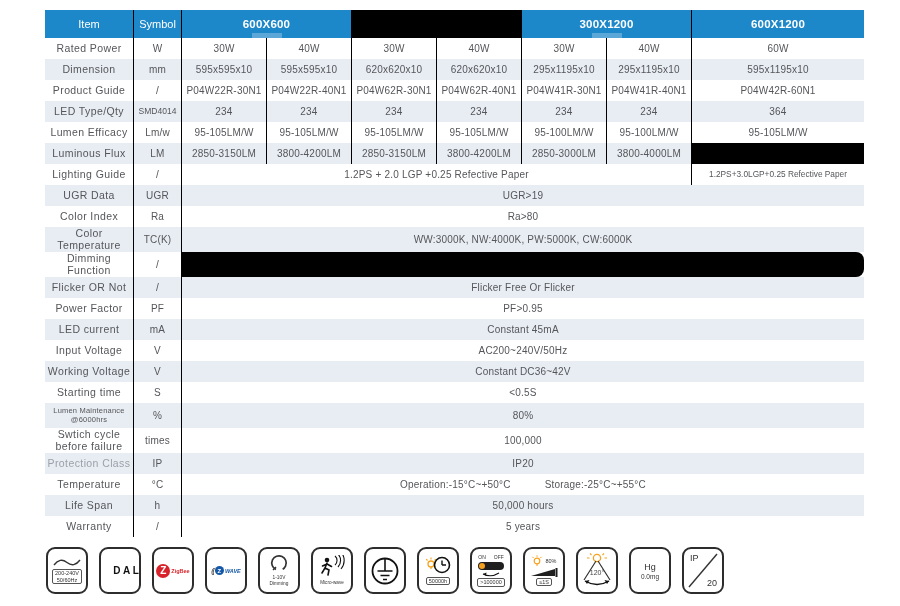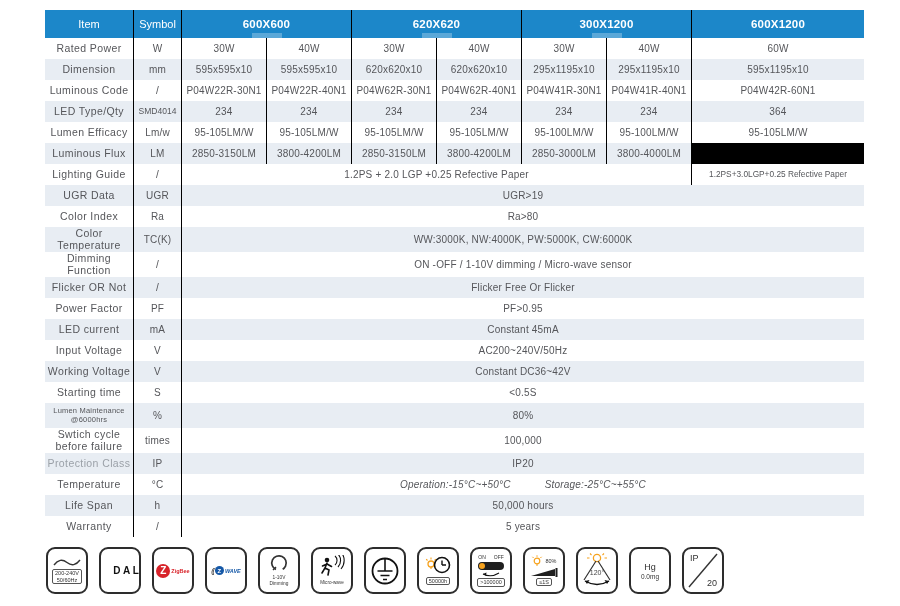--- a/index.html
+++ b/index.html
@@ -21,21 +21,21 @@
   .row.stripe .cell{background:#e8edf3;}
   .cell.item{font-size:10.5px;letter-spacing:.4px;white-space:pre-line;}
   .cell.item.small{font-size:7.5px;letter-spacing:.2px;}
   .cell.item.muted{color:#9ba1a8;}
   .cell.symbol{font-size:10px;letter-spacing:.2px;}
   .cell.symbol.small{font-size:8.5px;letter-spacing:0;}
   .cell.val{font-size:10px;letter-spacing:.2px;}
   .span-all{grid-column:3/10;}
   .span-6{grid-column:3/9;}
   .cell.val.small-val{font-size:8.3px;letter-spacing:0;}
-  .cell.dual{gap:34px;font-style:italic;}
+  .cell.dual{gap:34px;}
 
   
   .icons{position:absolute;left:46px;top:547px;display:flex;gap:11px;align-items:flex-start;}
   .icon-box{width:42px;height:47px;border:2px solid #2d2d2d;border-radius:9px;background:#fff;
             box-sizing:border-box;display:flex;flex-direction:column;align-items:center;
             justify-content:center;gap:1px;overflow:hidden;flex:none;}
   .tiny{font-size:5.5px;color:#333;line-height:1.25;text-align:center;}
   .boxed{border:1px solid #555;border-radius:2px;padding:0 2px;}
   .dali-text{font-weight:bold;font-size:10px;letter-spacing:2.5px;color:#111;padding-left:20px;}
   .zb-row{display:flex;align-items:center;gap:1px;}
@@ -60,21 +60,20 @@
 </head>
 <body>
 
 <div class="page">
 
   <div class="table">
     <div class="row header">
       <div class="hcell">Item</div>
       <div class="hcell">Symbol</div>
       <div class="hcell group g1">600X600</div>
-      <div class="hcell group g2">620X620</div>
       <div class="hcell group g3">300X1200</div>
       <div class="hcell group g4">600X1200</div>
     </div>
     <div>
         <div class="row body">
           <div class="cell item">Rated Power</div>
           <div class="cell symbol">W</div>
           <div class="cell val">30W</div>
           <div class="cell val">40W</div>
           <div class="cell val">30W</div>
@@ -88,21 +87,21 @@
           <div class="cell symbol">mm</div>
           <div class="cell val">595x595x10</div>
           <div class="cell val">595x595x10</div>
           <div class="cell val">620x620x10</div>
           <div class="cell val">620x620x10</div>
           <div class="cell val">295x1195x10</div>
           <div class="cell val">295x1195x10</div>
           <div class="cell val">595x1195x10</div>
         </div>
         <div class="row body">
-          <div class="cell item">Luminous Code</div>
+          <div class="cell item">Product Guide</div>
           <div class="cell symbol">/</div>
           <div class="cell val">P04W22R-30N1</div>
           <div class="cell val">P04W22R-40N1</div>
           <div class="cell val">P04W62R-30N1</div>
           <div class="cell val">P04W62R-40N1</div>
           <div class="cell val">P04W41R-30N1</div>
           <div class="cell val">P04W41R-40N1</div>
           <div class="cell val">P04W42R-60N1</div>
         </div>
         <div class="row body stripe">
@@ -156,21 +155,20 @@
         <div class="row body stripe tall">
           <div class="cell item">Color
 Temperature</div>
           <div class="cell symbol">TC(K)</div>
           <div class="cell val span-all">WW:3000K, NW:4000K, PW:5000K, CW:6000K</div>
         </div>
         <div class="row body tall">
           <div class="cell item">Dimming
 Function</div>
           <div class="cell symbol">/</div>
-          <div class="cell val span-all">ON -OFF / 1-10V dimming / Micro-wave sensor</div>
         </div>
         <div class="row body stripe">
           <div class="cell item">Flicker OR Not</div>
           <div class="cell symbol">/</div>
           <div class="cell val span-all">Flicker Free Or Flicker</div>
         </div>
         <div class="row body">
           <div class="cell item">Power Factor</div>
           <div class="cell symbol">PF</div>
           <div class="cell val span-all">PF&gt;0.95</div>

